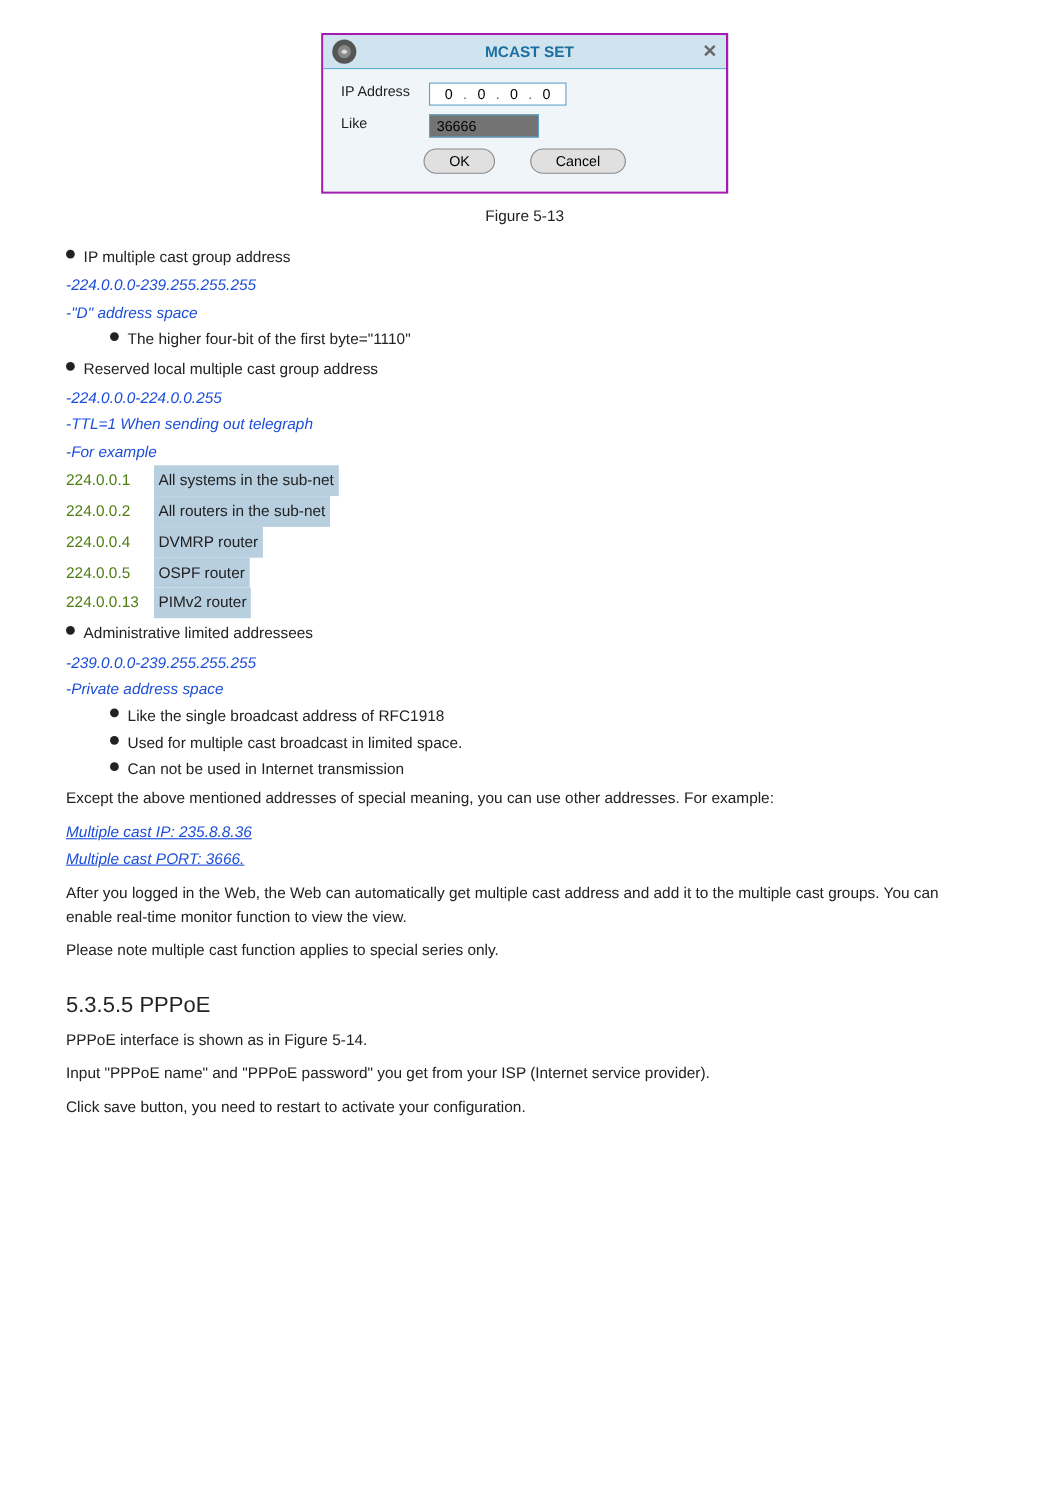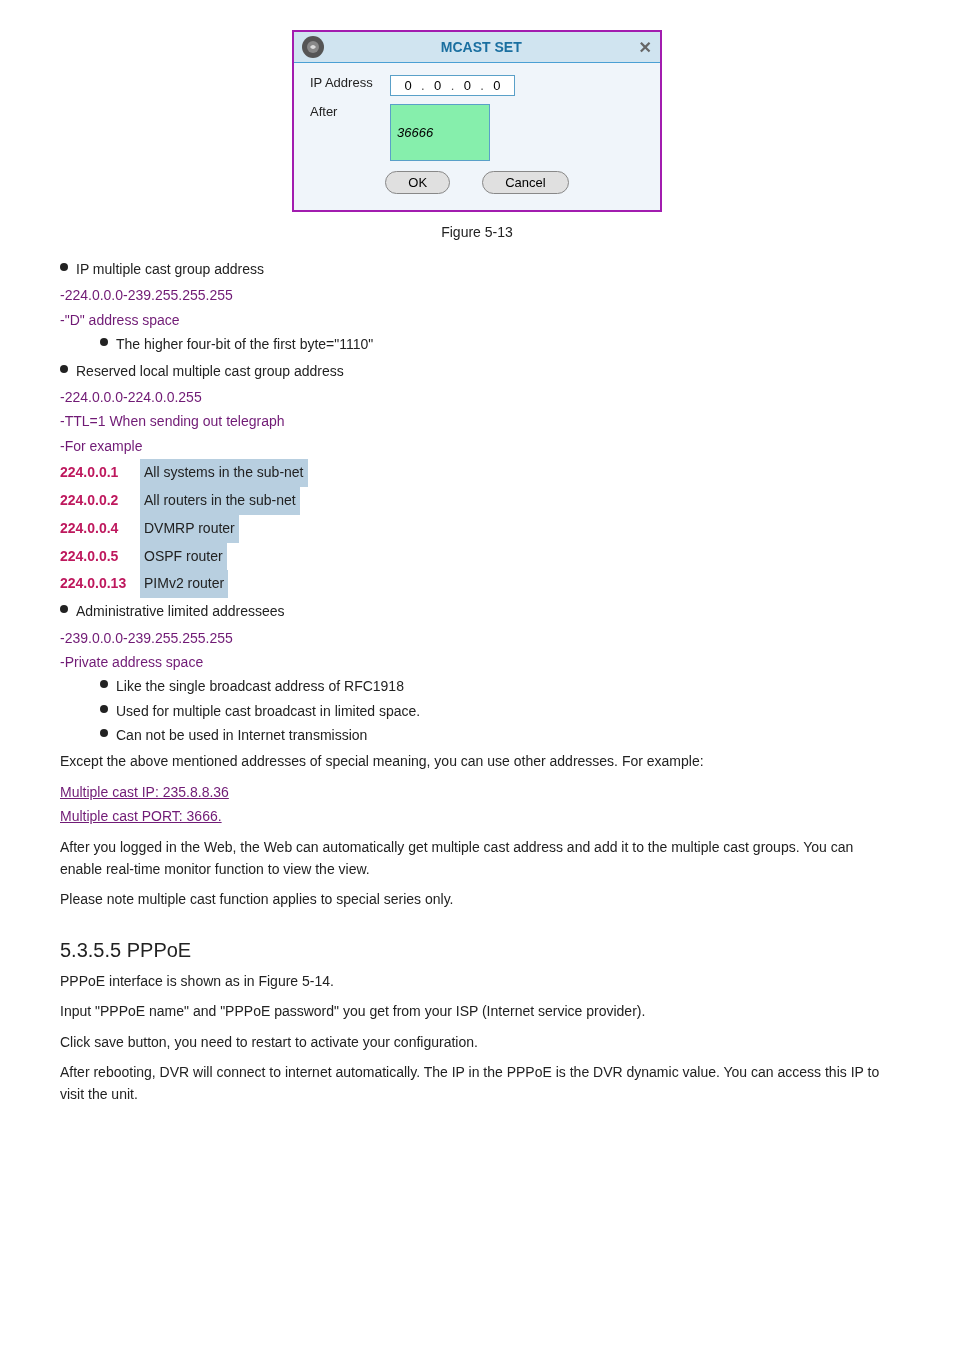--- a/index.html
+++ b/index.html
@@ -86,25 +86,24 @@
       outline: none;
       background: transparent;
     }
     .ip-dot {
       font-size: 13px;
       color: #555;
       margin: 0 2px;
     }
     .port-field {
       border: 1px solid #5aa0c8;
-      background: #86efac;
-      padding: 20px 6px;
+      background: #737373;
+      padding: 2px 6px;
       font-size: 13px;
       width: 100px;
-      font-style: italic;
     }
     .dialog-buttons {
       display: flex;
       justify-content: center;
       gap: 32px;
       margin-top: 10px;
       padding-bottom: 4px;
     }
     .dialog-btn {
       border: 1px solid #888;
@@ -154,23 +153,24 @@
       padding-left: 40px;
       margin-bottom: 4px;
     }
     .indent-list li {
       display: flex;
       align-items: flex-start;
       margin-bottom: 2px;
       line-height: 1.6;
     }
     .addr-range {
-      color: #701a75;
+      color: #1d4ed8;
       margin-bottom: 2px;
       line-height: 1.6;
+      font-style: italic;
     }
     .section-header {
       font-size: 20px;
       font-weight: normal;
       margin-top: 28px;
       margin-bottom: 8px;
       border-top: none;
     }
     .underline-text {
       text-decoration: underline;
@@ -178,22 +178,21 @@
     .addr-table {
       margin-bottom: 2px;
       line-height: 1.7;
     }
     .addr-table-row {
       display: flex;
       align-items: center;
     }
     .addr-col1 {
       width: 80px;
-      color: #be185d;
-      font-weight: bold;
+      color: #4d7c0f;
     }
     .addr-col2 {
       background: #b8cfe0;
       padding: 2px 4px;
     }
   </style>
 </head>
 <body>
 
 <div class="dialog-container">
@@ -215,21 +214,21 @@
           <input class="ip-octet" value="0" readonly="" style="">
           <span class="ip-dot">.</span>
           <input class="ip-octet" value="0" readonly="" style="">
           <span class="ip-dot">.</span>
           <input class="ip-octet" value="0" readonly="" style="">
           <span class="ip-dot">.</span>
           <input class="ip-octet" value="0" readonly="" style="">
         </div>
       </div>
       <div class="dialog-row">
-        <div class="dialog-label">After</div>
+        <div class="dialog-label">Like</div>
         <input class="port-field" value="36666" readonly="" style="">
       </div>
       <div class="dialog-buttons">
         <button class="dialog-btn">OK</button>
         <button class="dialog-btn">Cancel</button>
       </div>
     </div>
   </div>
 </div>
 
@@ -311,14 +310,13 @@
   <p>Except the above mentioned addresses of special meaning, you can use other addresses. For example:</p>
   <div class="addr-range underline-text">Multiple cast IP: 235.8.8.36</div>
   <div class="addr-range underline-text" style="margin-bottom:8px;">Multiple cast PORT: 3666.</div>
   <p>After you logged in the Web, the Web can automatically get multiple cast address and add it to the multiple cast groups. You can enable real-time monitor function to view the view.</p>
   <p>Please note multiple cast function applies to special series only.</p>
 
   <div class="section-header">5.3.5.5  PPPoE</div>
   <p>PPPoE interface is shown as in Figure 5-14.</p>
   <p>Input "PPPoE name" and "PPPoE password" you get from your ISP (Internet service provider).</p>
   <p>Click save button, you need to restart to activate your configuration.</p>
-  <p>After rebooting, DVR will connect to internet automatically. The IP in the PPPoE is the DVR dynamic value. You can access this IP to visit the unit.</p>
 </div>
 
 </body></html>

